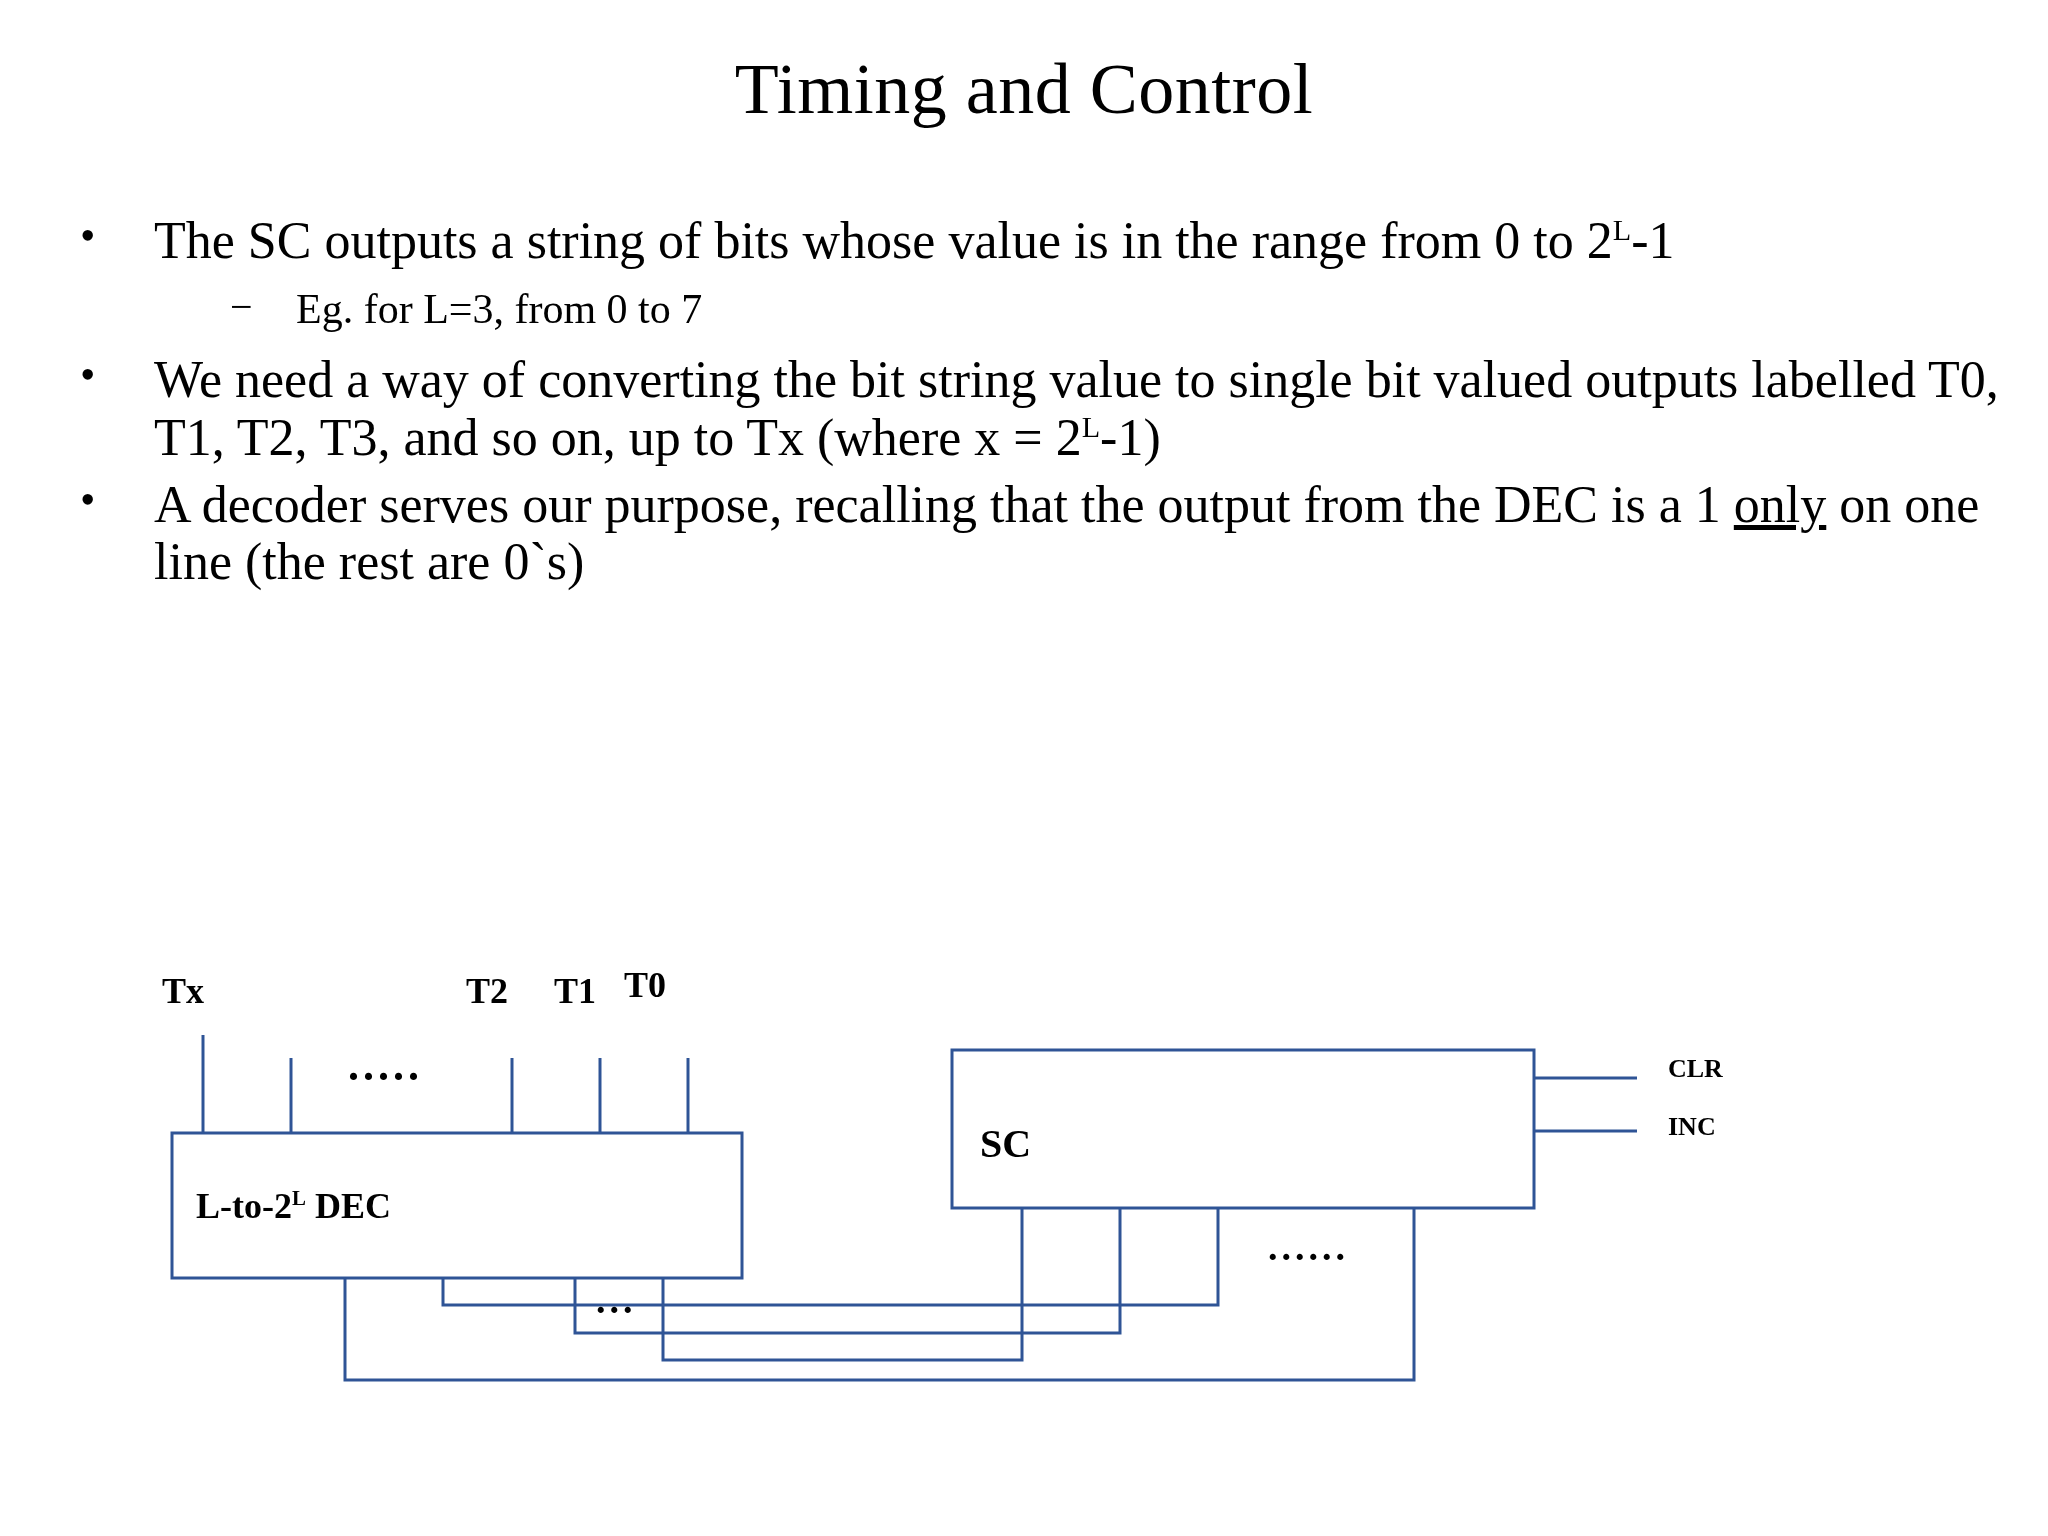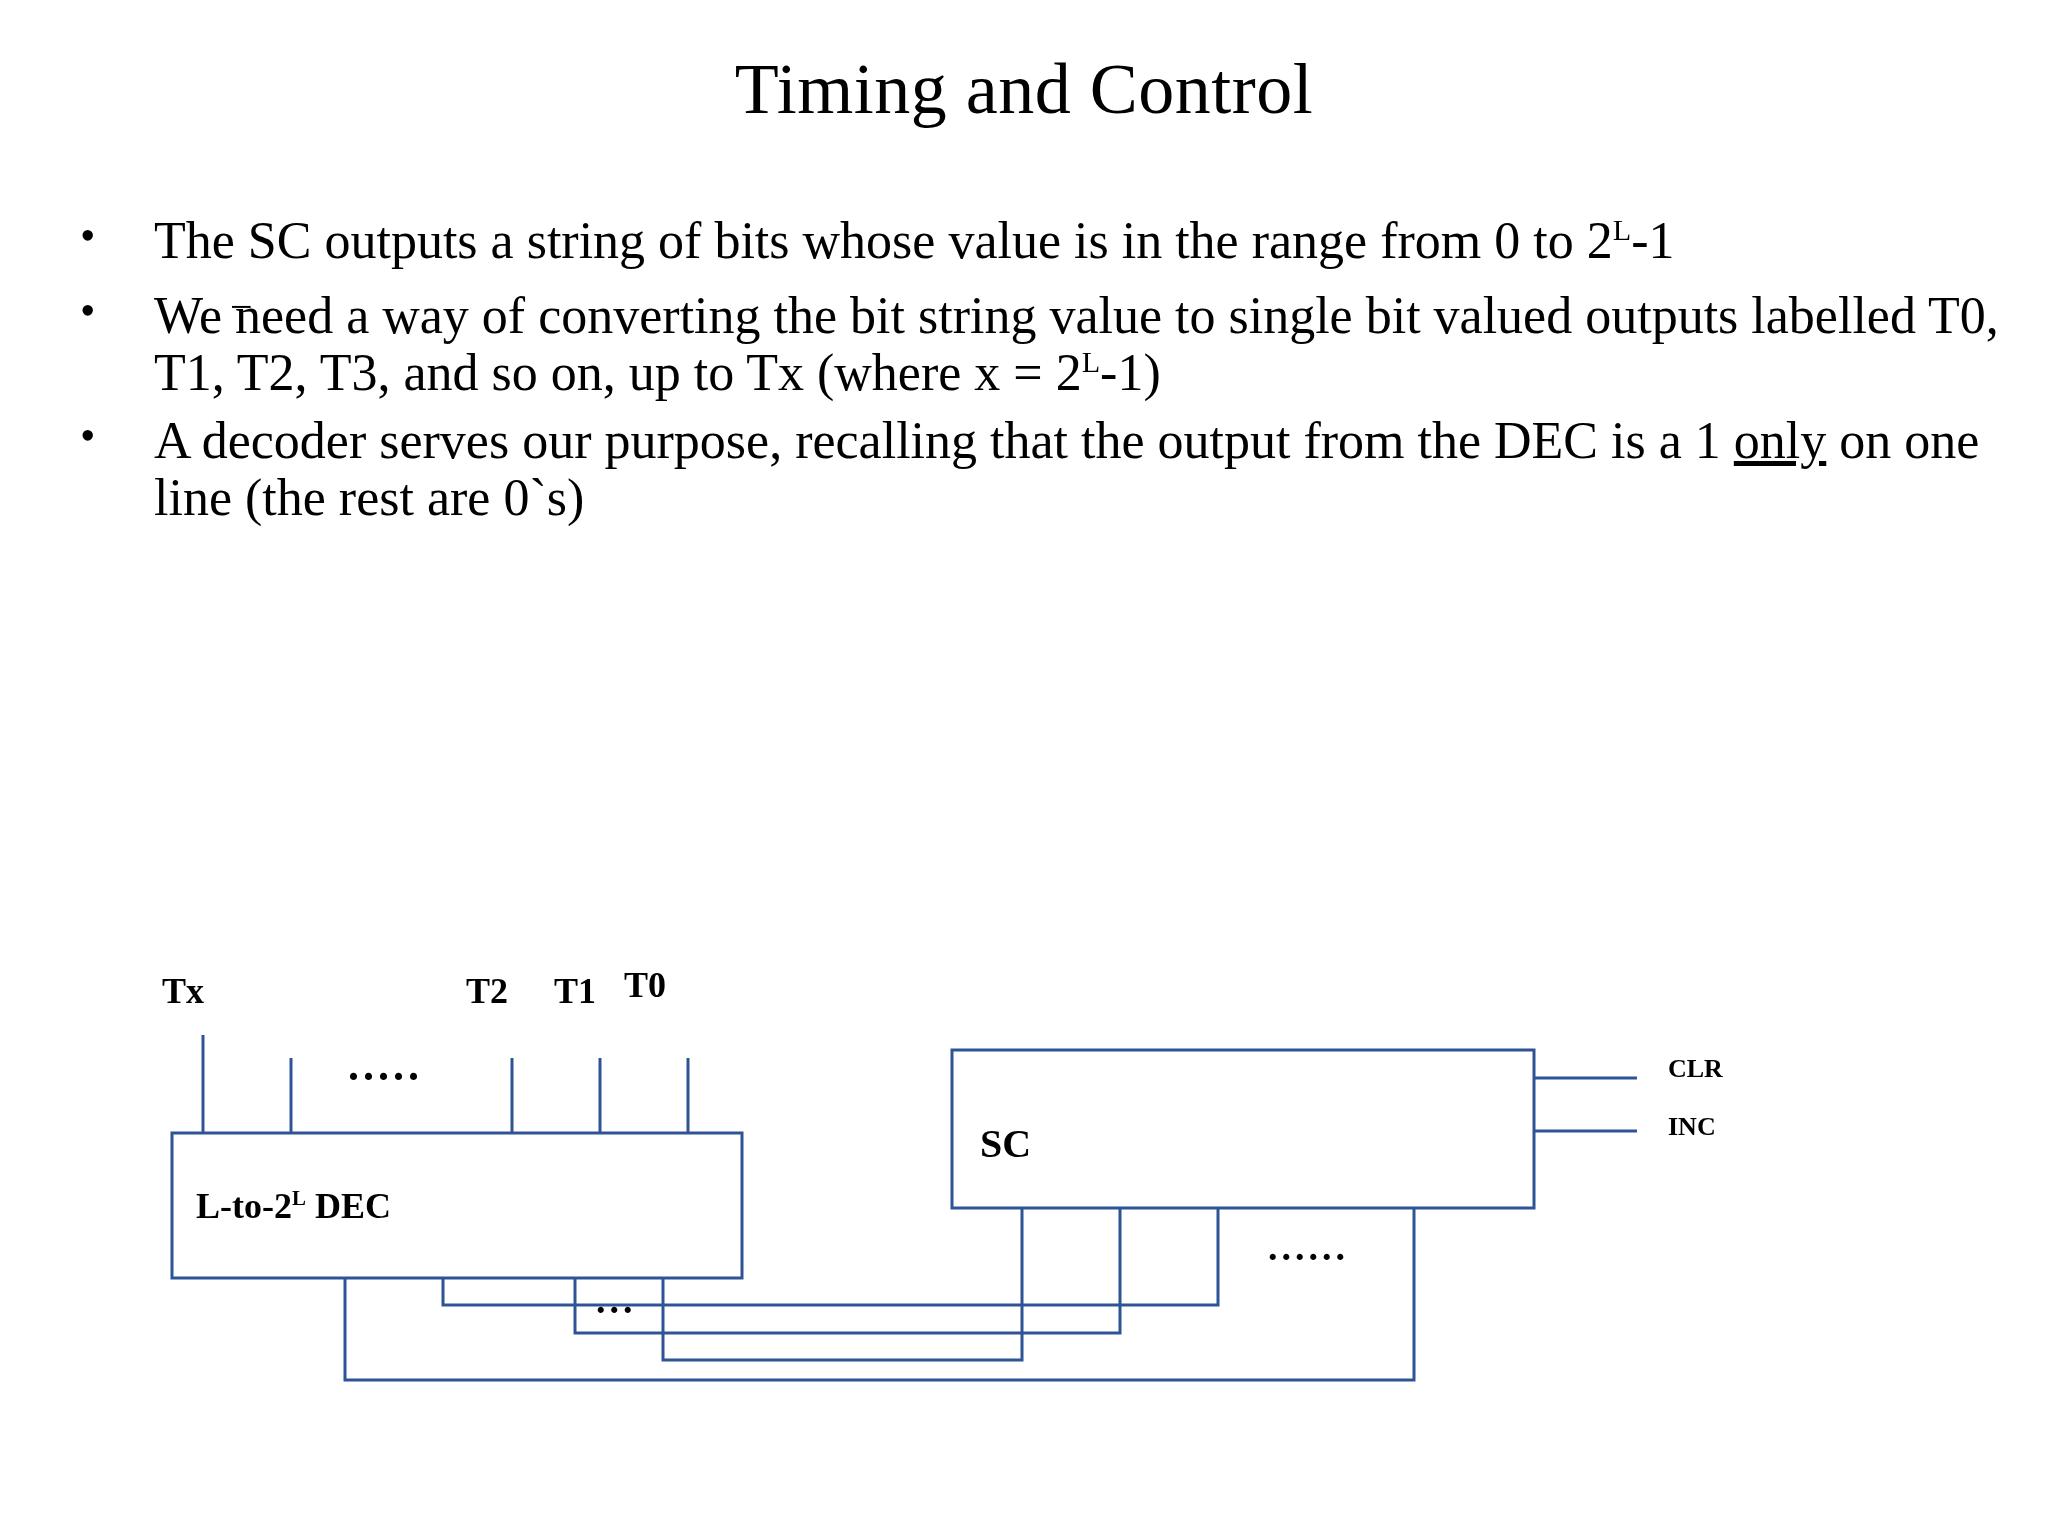--- a/index.html
+++ b/index.html
@@ -111,20 +111,21 @@
 
 <div class="body-block">
 
   <div class="bullet">
     <span class="mark">•</span>
     <span>The SC outputs a string of bits whose value is in the range from 0 to 2</span><sup class="exp">L</sup><span>-1</span>
   </div>
 
   <div class="subbullet">
     <span class="mark">−</span>
+    <span>Eg. for L=3, from 0 to 7</span>
   </div>
 
   <div class="bullet">
     <span class="mark">•</span>
     <span>We need a way of converting the bit string value to single bit valued outputs labelled T0, T1, T2, T3, and so on, up to Tx (where x = 2</span><sup class="exp">L</sup><span>-1)</span>
   </div>
 
   <div class="bullet">
     <span class="mark">•</span>
     <span>A decoder serves our purpose, recalling that the output from the DEC is a 1 </span><span class="u">only</span><span> on one line (the rest are 0`s)</span>

